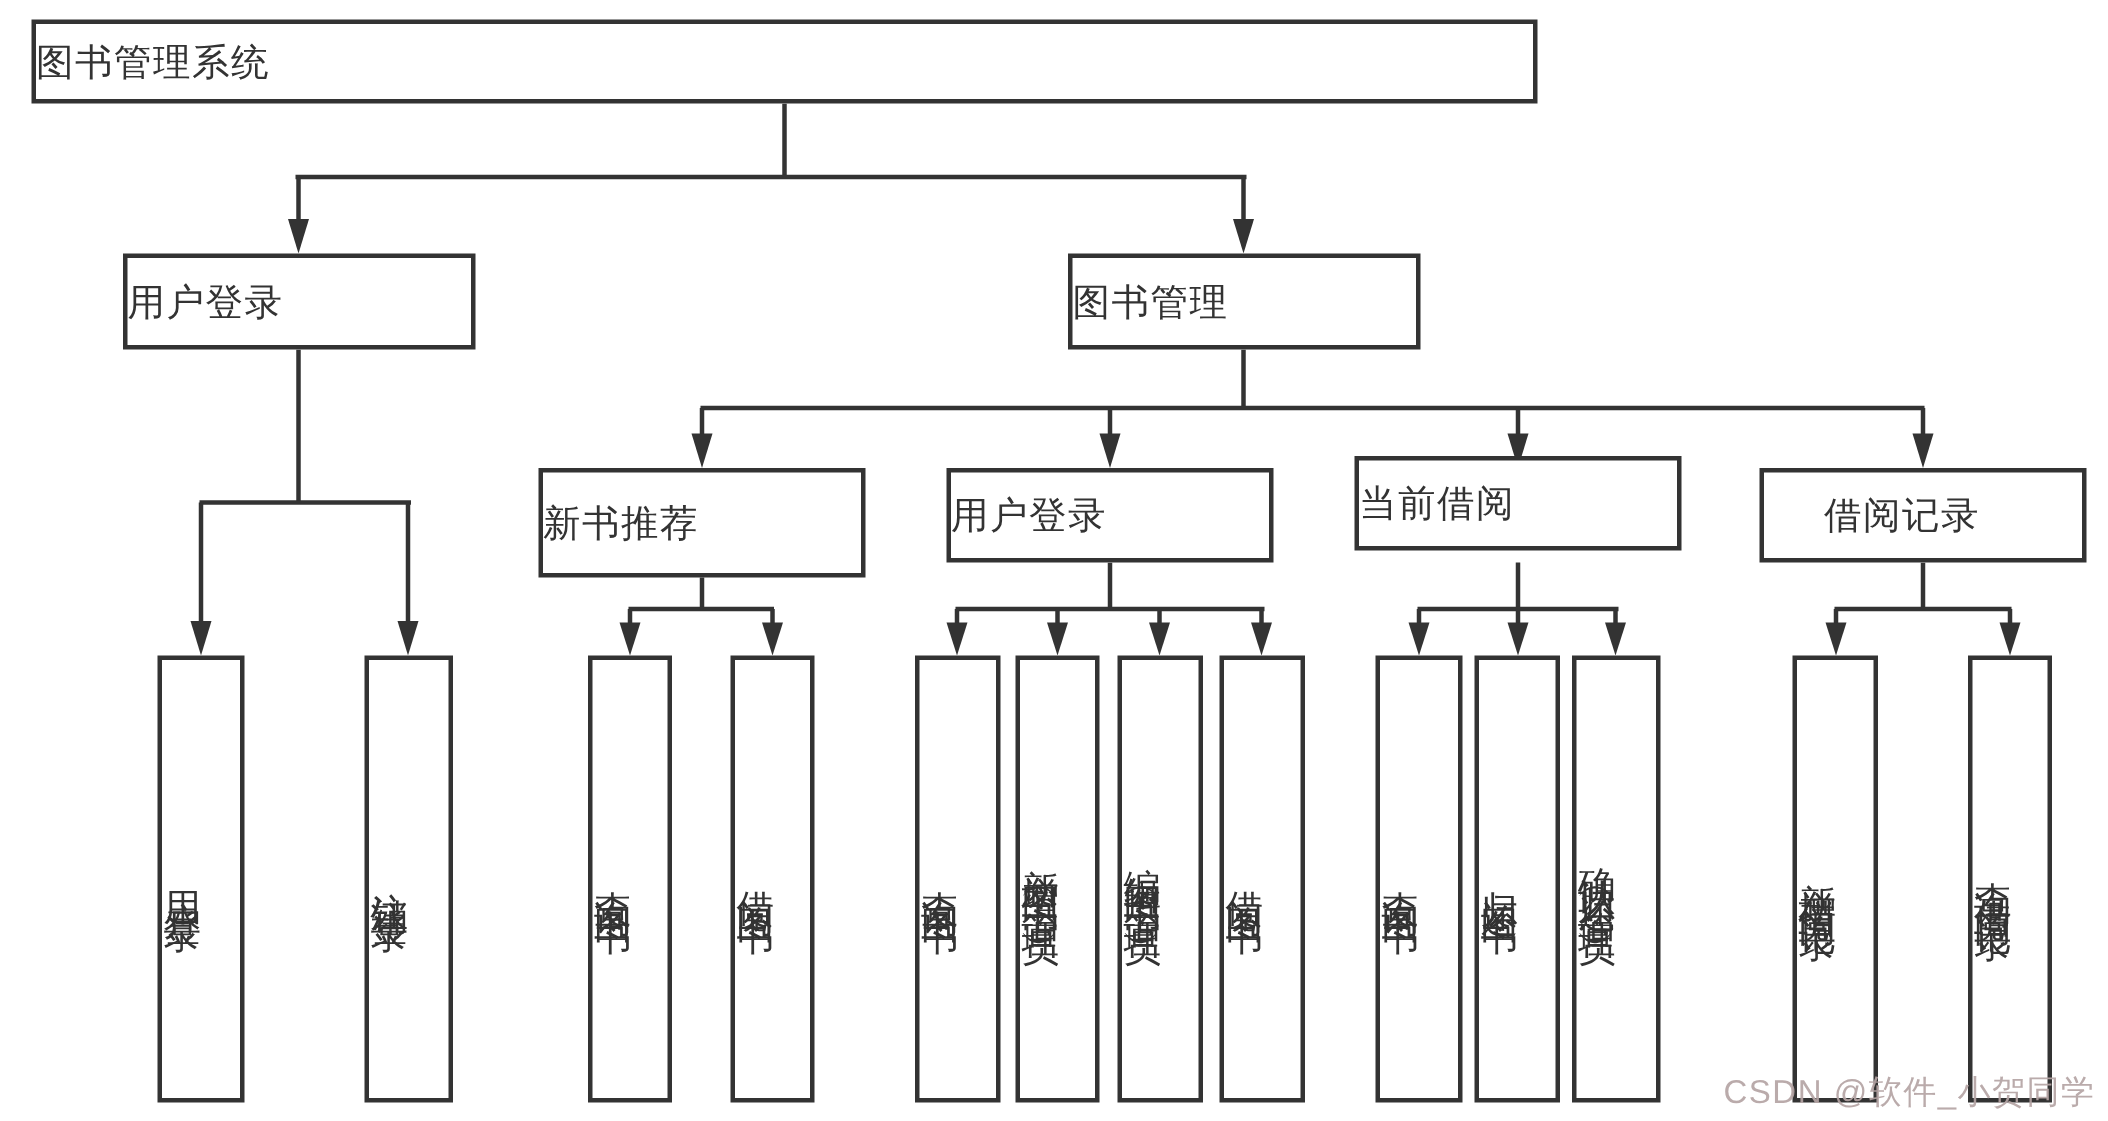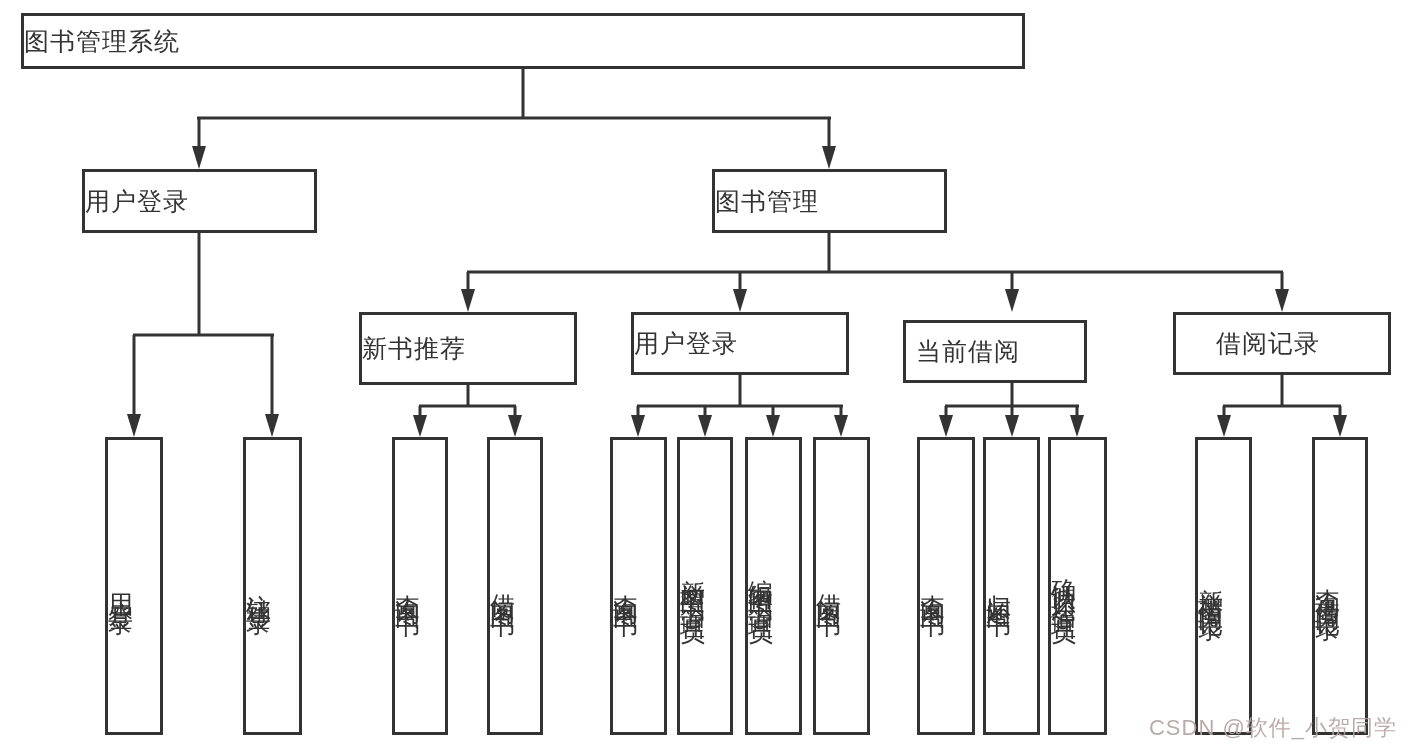--- a/index.html
+++ b/index.html
@@ -119,21 +119,21 @@
   <div class="node h" style="left:712px;top:169px;width:235px;height:64px;">
     <span class="lbl">图书管理</span>
   </div>
 
   <div class="node h" style="left:359px;top:312px;width:218px;height:73px;">
     <span class="lbl">新书推荐</span>
   </div>
   <div class="node h" style="left:631px;top:312px;width:218px;height:63px;">
     <span class="lbl">用户登录</span>
   </div>
-  <div class="node h" style="left:903px;top:320px;width:184px;height:63px;padding-left:10px;">
+  <div class="node h" style="left:903px;top:304px;width:218px;height:63px;">
     <span class="lbl">当前借阅</span>
   </div>
   <div class="node h" style="left:1173px;top:312px;width:218px;height:63px;padding-left:40px;">
     <span class="lbl">借阅记录</span>
   </div>
 
   <div class="node v" style="left:105px;top:437px;width:58px;height:298px;">
     <span class="lbl">用户登录</span>
   </div>
   <div class="node v" style="left:243px;top:437px;width:59px;height:298px;">

